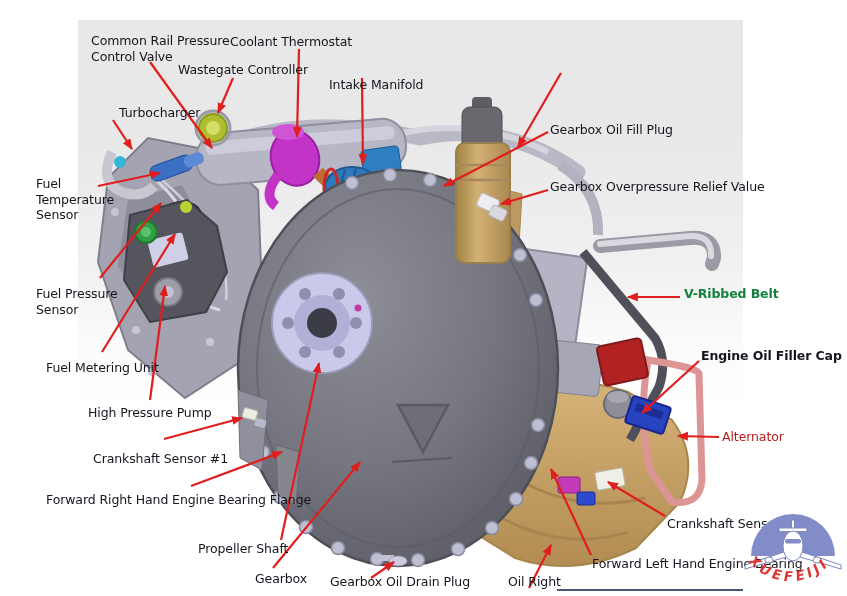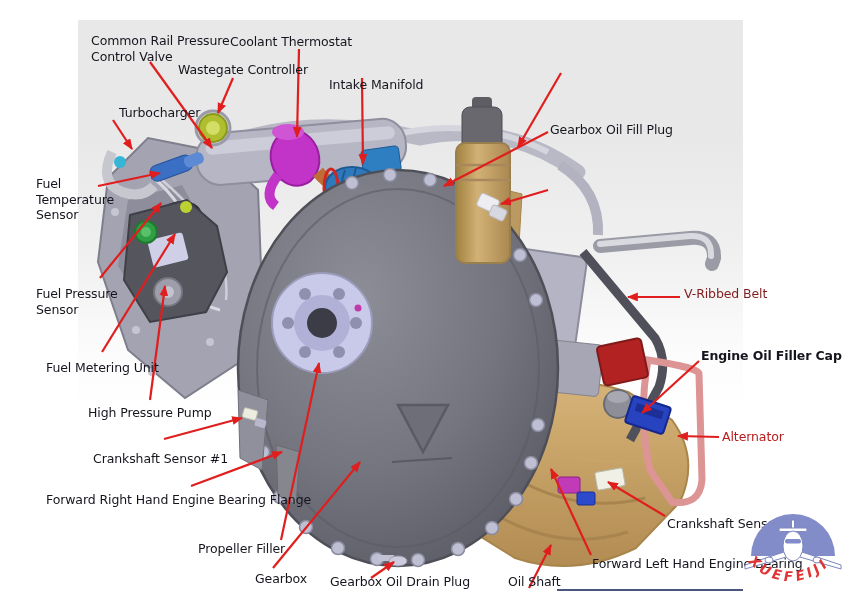--- a/index.html
+++ b/index.html
@@ -250,38 +250,39 @@
     </svg>
 
   <div id="labels">
       <div class="part-label" style="left: 91px; top: 33px; color: rgb(21, 21, 30);">Common Rail Pressure
 Control Valve</div>
       <div class="part-label" style="left: 230px; top: 34px; color: rgb(21, 21, 30);">Coolant Thermostat</div>
       <div class="part-label" style="left: 178px; top: 62px; color: rgb(21, 21, 30);">Wastegate Controller</div>
       <div class="part-label" style="left: 329px; top: 62px; color: rgb(21, 21, 30); margin-top: 15px;">Intake Manifold</div>
       <div class="part-label" style="left: 88px; top: 105px; color: rgb(21, 21, 30); margin-left: 31px;">Turbocharger</div>
       <div class="part-label" style="left: 550px; top: 122px; color: rgb(21, 21, 30);">Gearbox Oil Fill Plug</div>
+      <div class="part-label" style="left: 550px; top: 179px; color: rgb(21, 21, 30);">Gearbox Overpressure Relief Value</div>
       <div class="part-label" style="left: 36px; top: 176px; color: rgb(21, 21, 30);">Fuel
 Temperature
 Sensor</div>
       <div class="part-label" style="left: 36px; top: 286px; color: rgb(21, 21, 30);">Fuel Pressure
 Sensor</div>
-      <div class="part-label" style="left: 684px; top: 286px; color: #7f1d1d;">V-Ribbed Belt</div>
+      <div class="part-label" style="left: 684px; top: 286px; color: #15803d; font-weight: bold;">V-Ribbed Belt</div>
       <div class="part-label" style="left: 46px; top: 360px; color: rgb(21, 21, 30);">Fuel Metering Unit</div>
       <div class="part-label" style="left: 701px; top: 348px; color: rgb(21, 21, 30); font-weight: bold;">Engine Oil Filler Cap</div>
       <div class="part-label" style="left: 88px; top: 405px; color: rgb(21, 21, 30);">High Pressure Pump</div>
       <div class="part-label" style="left: 722px; top: 429px; color: #b91c1c;">Alternator</div>
       <div class="part-label" style="left: 93px; top: 451px; color: rgb(21, 21, 30);">Crankshaft Sensor #1</div>
       <div class="part-label" style="left: 46px; top: 492px; color: rgb(21, 21, 30);">Forward Right Hand Engine Bearing Flange</div>
       <div class="part-label" style="left: 667px; top: 516px; color: rgb(21, 21, 30);">Crankshaft Sensor #2</div>
-      <div class="part-label" style="left: 198px; top: 541px; color: rgb(21, 21, 30);">Propeller Filler</div>
+      <div class="part-label" style="left: 198px; top: 541px; color: rgb(21, 21, 30);">Propeller Shaft</div>
       <div class="part-label" style="left: 592px; top: 556px; color: rgb(21, 21, 30);">Forward Left Hand Engine Bearing</div>
       <div class="part-label" style="left: 255px; top: 571px; color: rgb(21, 21, 30);">Gearbox</div>
       <div class="part-label" style="left: 330px; top: 574px; color: rgb(21, 21, 30);">Gearbox Oil Drain Plug</div>
-      <div class="part-label" style="left: 508px; top: 574px; color: rgb(21, 21, 30);">Oil Shaft</div>
+      <div class="part-label" style="left: 508px; top: 574px; color: rgb(21, 21, 30);">Oil Right</div>
     </div>
 
   <div id="bottom-edge-line"></div>
 
   <svg id="watermark" viewBox="0 0 116 98">
     <path d="M20,58 A42,42 0 0 1 104,58 Z" fill="#828cc8"></path>
     <g fill="#ffffff" stroke="#7d87c0" stroke-width="1">
       <rect x="60.5" y="22" width="3" height="14"></rect>
       <rect x="48" y="30" width="28" height="3.5" rx="1.5"></rect>
       <path d="M62,51 L14,67 L14,71 L62,57 Z"></path>

